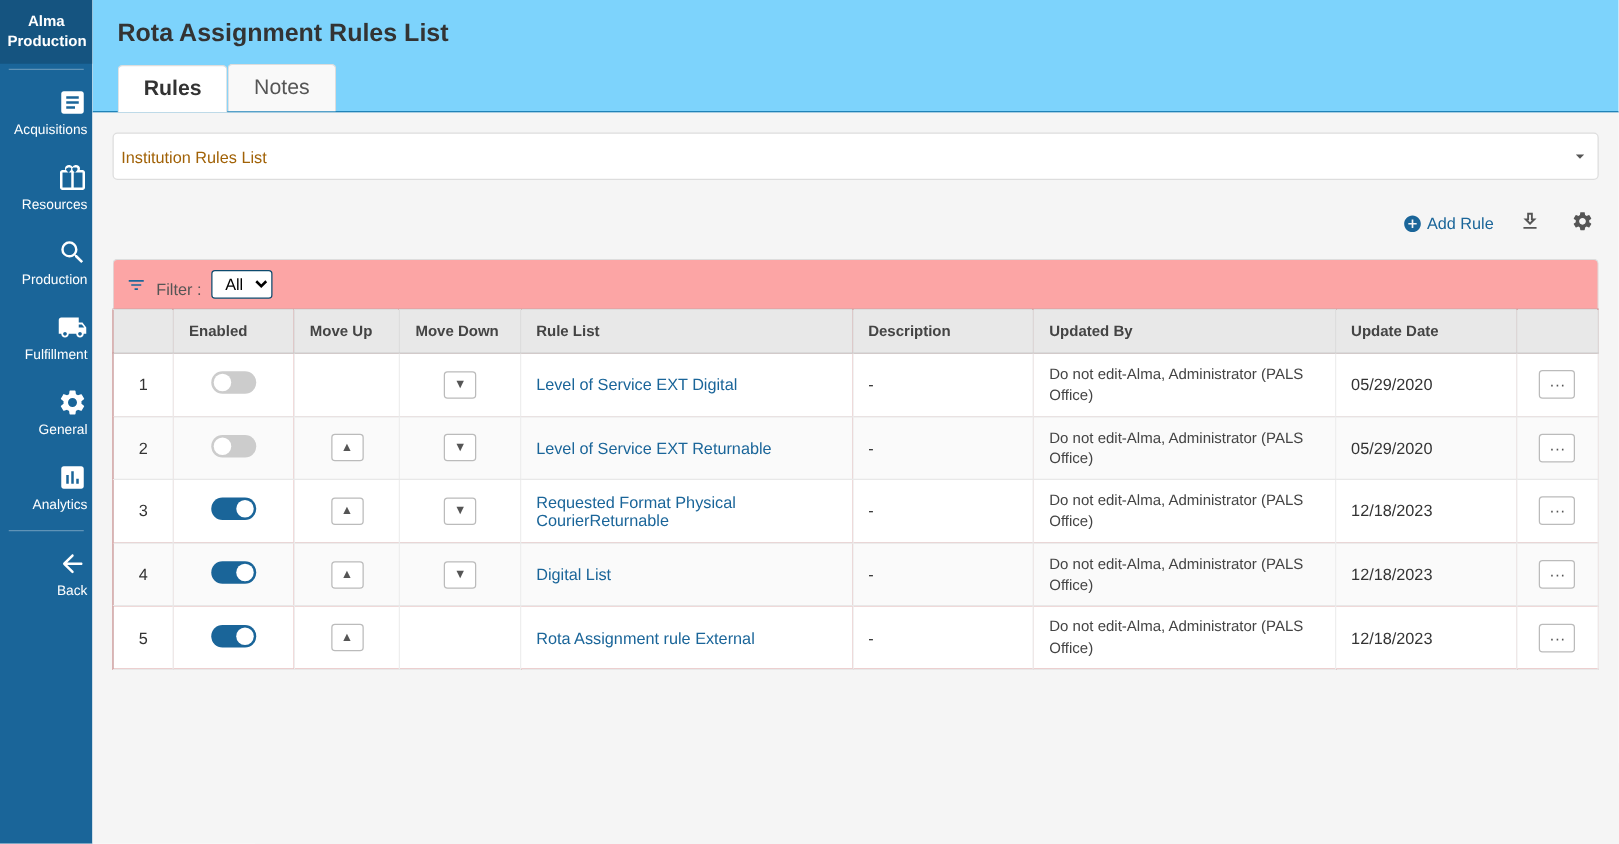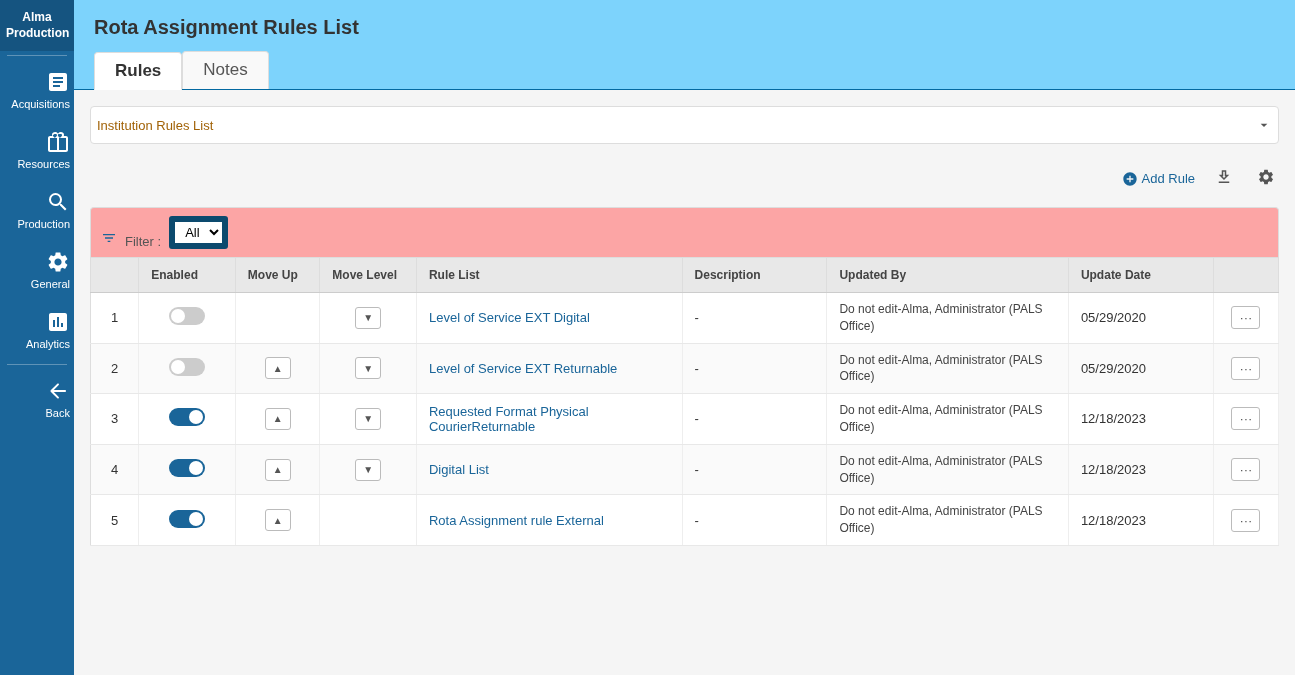--- a/index.html
+++ b/index.html
@@ -152,21 +152,21 @@
       padding: 8px 10px;
       background: #fca5a5;
       border: 1px solid #ddd;
       border-bottom: none;
       border-radius: 4px 4px 0 0;
     }
     .filter-icon svg { width: 16px; height: 16px; fill: #1a6599; }
     .filter-label { font-size: 13px; color: #555; }
     .filter-select {
       font-size: 13px;
-      border: 6px solid #0c4a6e;
+      border: 1px solid #0c4a6e;
       border-radius: 3px;
       padding: 2px 6px;
       background: white;
       cursor: pointer;
     }
 
     
     .rules-table {
       width: 100%;
       border-collapse: collapse;
@@ -291,20 +291,26 @@
     <span class="sidebar-item-label">Resources</span>
   </div>
 
   <div class="sidebar-item">
     <svg viewBox="0 0 24 24">
         <path d="M15.5 14h-.79l-.28-.27A6.471 6.471 0 0 0 16 9.5 6.5 6.5 0 1 0 9.5 16c1.61 0 3.09-.59 4.23-1.57l.27.28v.79l5 4.99L20.49 19l-4.99-5zm-6 0C7.01 14 5 11.99 5 9.5S7.01 5 9.5 5 14 7.01 14 9.5 11.99 14 9.5 14z"></path>
       </svg>
     <span class="sidebar-item-label">Production</span>
   </div>
 
+  <div class="sidebar-item">
+    <svg viewBox="0 0 24 24">
+        <path d="M20 8h-3V4H3c-1.1 0-2 .9-2 2v11h2c0 1.66 1.34 3 3 3s3-1.34 3-3h6c0 1.66 1.34 3 3 3s3-1.34 3-3h2v-5l-3-4zM6 18.5c-.83 0-1.5-.67-1.5-1.5s.67-1.5 1.5-1.5 1.5.67 1.5 1.5-.67 1.5-1.5 1.5zm13.5-9l1.96 2.5H17V9.5h2.5zm-1.5 9c-.83 0-1.5-.67-1.5-1.5s.67-1.5 1.5-1.5 1.5.67 1.5 1.5-.67 1.5-1.5 1.5z"></path>
+      </svg>
+    <span class="sidebar-item-label">Fulfillment</span>
+  </div>
 
 
   <div class="sidebar-item">
     <svg viewBox="0 0 24 24">
         <path d="M19.14,12.94c0.04-0.3,0.06-0.61,0.06-0.94c0-0.32-0.02-0.64-0.07-0.94l2.03-1.58c0.18-0.14,0.23-0.41,0.12-0.61 l-1.92-3.32c-0.12-0.22-0.37-0.29-0.59-0.22l-2.39,0.96c-0.5-0.38-1.03-0.7-1.62-0.94L14.4,2.81c-0.04-0.24-0.24-0.41-0.48-0.41 h-3.84c-0.24,0-0.43,0.17-0.47,0.41L9.25,5.35C8.66,5.59,8.12,5.92,7.63,6.29L5.24,5.33c-0.22-0.08-0.47,0-0.59,0.22L2.74,8.87 C2.62,9.08,2.66,9.34,2.86,9.48l2.03,1.58C4.84,11.36,4.8,11.69,4.8,12s0.02,0.64,0.07,0.94l-2.03,1.58 c-0.18,0.14-0.23,0.41-0.12,0.61l1.92,3.32c0.12,0.22,0.37,0.29,0.59,0.22l2.39-0.96c0.5,0.38,1.03,0.7,1.62,0.94l0.36,2.54 c0.05,0.24,0.24,0.41,0.48,0.41h3.84c0.24,0,0.44-0.17,0.47-0.41l0.36-2.54c0.59-0.24,1.13-0.56,1.62-0.94l2.39,0.96 c0.22,0.08,0.47,0,0.59-0.22l1.92-3.32c0.12-0.22,0.07-0.47-0.12-0.61L19.14,12.94z M12,15.6c-1.98,0-3.6-1.62-3.6-3.6 s1.62-3.6,3.6-3.6s3.6,1.62,3.6,3.6S13.98,15.6,12,15.6z"></path>
       </svg>
     <span class="sidebar-item-label">General</span>
   </div>
 
   <div class="sidebar-item">
@@ -372,21 +378,21 @@
         <option>All</option>
       </select>
     </div>
 
     <table class="rules-table">
       <thead>
         <tr>
           <th class="row-num"></th>
           <th class="col-enabled">Enabled</th>
           <th class="col-moveup">Move Up</th>
-          <th class="col-movedown">Move Level</th>
+          <th class="col-movedown">Move Down</th>
           <th class="col-rulename">Rule List</th>
           <th class="col-desc">Description</th>
           <th class="col-updatedby">Updated By</th>
           <th class="col-updatedate">Update Date</th>
           <th class="col-actions"></th>
         </tr>
       </thead>
       <tbody id="table-body">
       <tr>
             <td class="row-num">1</td>

